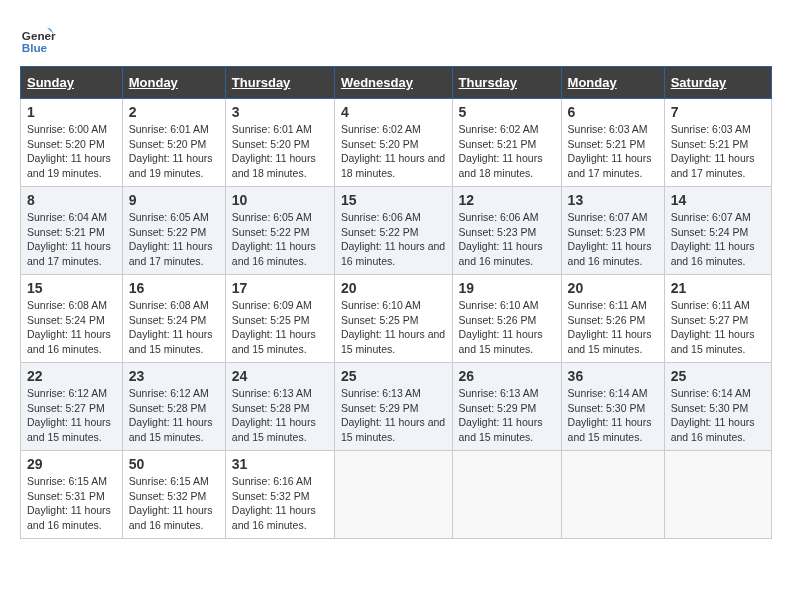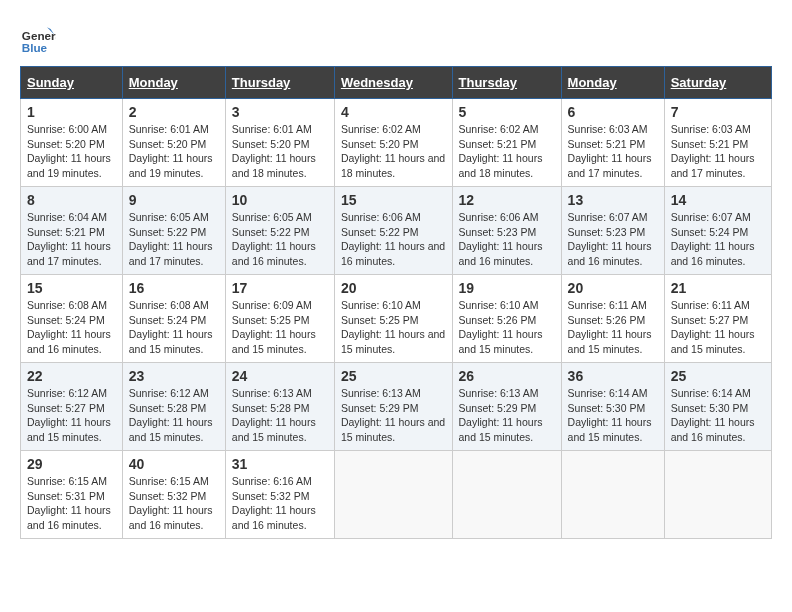--- a/index.html
+++ b/index.html
@@ -236,21 +236,21 @@
         <span class="day-num">25</span>
         <span class="day-info">Sunrise: 6:14 AM<br>Sunset: 5:30 PM<br>Daylight: 11 hours and 16 minutes.</span>
       </td>
       </tr>
       <tr>
         <td>
         <span class="day-num">29</span>
         <span class="day-info">Sunrise: 6:15 AM<br>Sunset: 5:31 PM<br>Daylight: 11 hours and 16 minutes.</span>
       </td>
         <td>
-        <span class="day-num">40</span>
+        <span class="day-num">50</span>
         <span class="day-info">Sunrise: 6:15 AM<br>Sunset: 5:32 PM<br>Daylight: 11 hours and 16 minutes.</span>
       </td>
         <td>
         <span class="day-num">31</span>
         <span class="day-info">Sunrise: 6:16 AM<br>Sunset: 5:32 PM<br>Daylight: 11 hours and 16 minutes.</span>
       </td>
         <td class="empty-cell"></td>
         <td class="empty-cell"></td>
         <td class="empty-cell"></td>
         <td class="empty-cell"></td>

